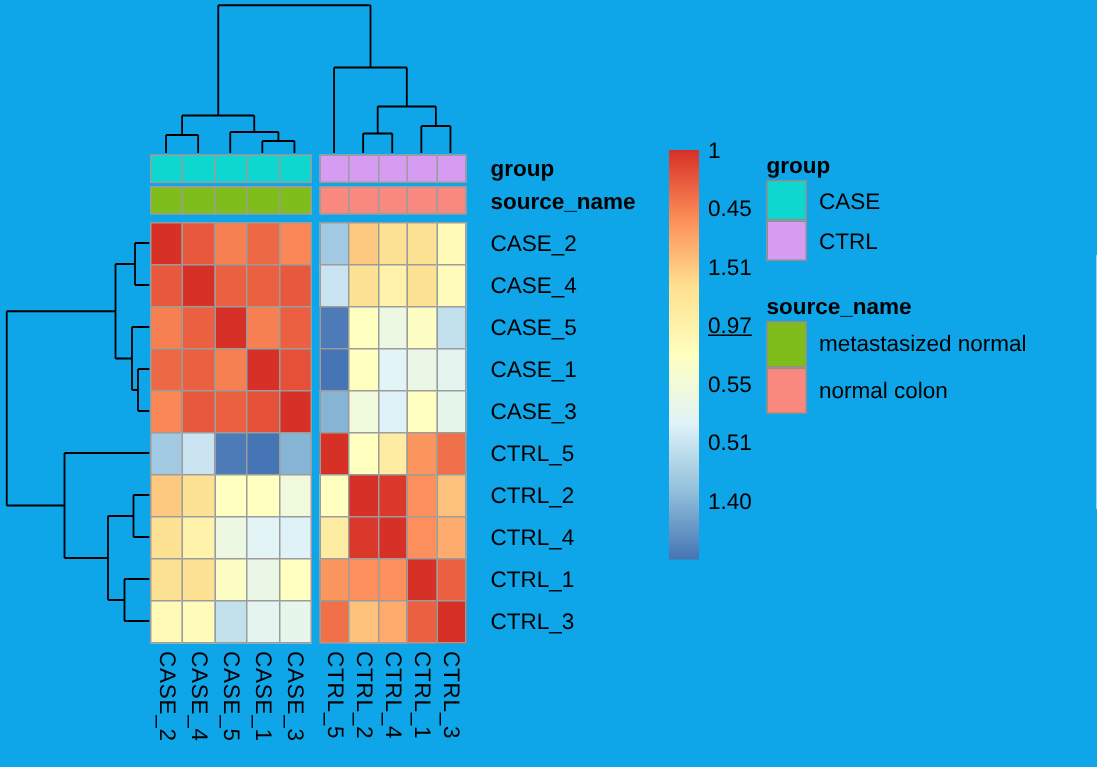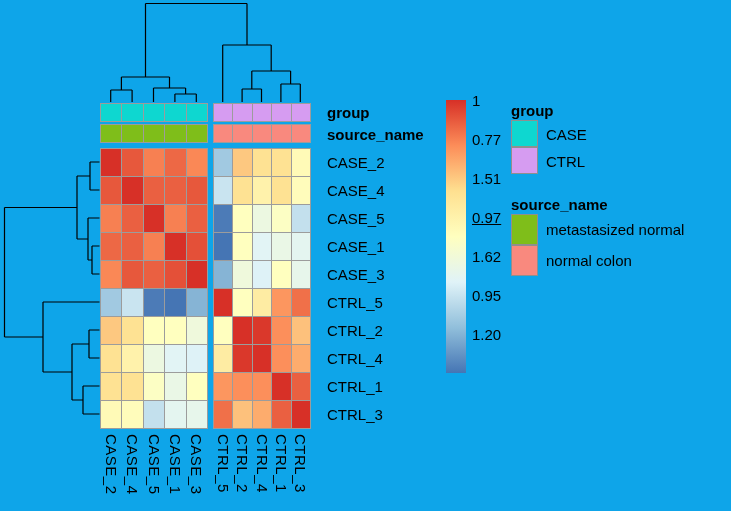--- a/index.html
+++ b/index.html
@@ -181,26 +181,26 @@
       <div class="clabel" style="left: 214.7px; top: 434px;">CTRL_5</div>
       <div class="clabel" style="left: 234.1px; top: 434px;">CTRL_2</div>
       <div class="clabel" style="left: 253.5px; top: 434px;">CTRL_4</div>
       <div class="clabel" style="left: 272.9px; top: 434px;">CTRL_1</div>
       <div class="clabel" style="left: 292.3px; top: 434px;">CTRL_3</div>
     </div>
 
   <div class="cb-bar" id="colorbar" style="left: 446px; top: 100px; width: 20px; height: 273px; background: linear-gradient(rgb(215, 48, 39), rgb(252, 141, 89), rgb(254, 224, 144), rgb(255, 255, 191), rgb(224, 243, 248), rgb(145, 191, 219), rgb(69, 117, 180));"></div>
   <div id="colorbar-ticks">
       <div class="cb-tick" style="left: 472px; top: 92.5px;">1</div>
-      <div class="cb-tick" style="left: 472px; top: 131.5px;">0.77</div>
+      <div class="cb-tick" style="left: 472px; top: 131.5px;">0.45</div>
       <div class="cb-tick" style="left: 472px; top: 170.5px;">1.51</div>
       <div class="cb-tick" style="left: 472px; top: 209.5px; text-decoration: underline;">0.97</div>
-      <div class="cb-tick" style="left: 472px; top: 248.5px;">1.62</div>
-      <div class="cb-tick" style="left: 472px; top: 287.5px;">0.95</div>
-      <div class="cb-tick" style="left: 472px; top: 326.5px;">1.20</div>
+      <div class="cb-tick" style="left: 472px; top: 248.5px;">0.55</div>
+      <div class="cb-tick" style="left: 472px; top: 287.5px;">0.51</div>
+      <div class="cb-tick" style="left: 472px; top: 326.5px;">1.40</div>
     </div>
 
   <div class="lg-title" style="left:511px;top:103px">group</div>
   <div class="lg-swatch" style="left: 511px; top: 120px; width: 27px; height: 27px; background: rgb(14, 215, 208);"></div>
   <div class="lg-label" style="left:546px;top:127px">CASE</div>
   <div class="lg-swatch" style="left: 511px; top: 147px; width: 27px; height: 27px; background: rgb(214, 156, 241);"></div>
   <div class="lg-label" style="left:546px;top:154px">CTRL</div>
 
   <div class="lg-title" style="left:511px;top:197px">source_name</div>
   <div class="lg-swatch" style="left: 511px; top: 214px; width: 27px; height: 31px; background: rgb(127, 190, 26);"></div>

